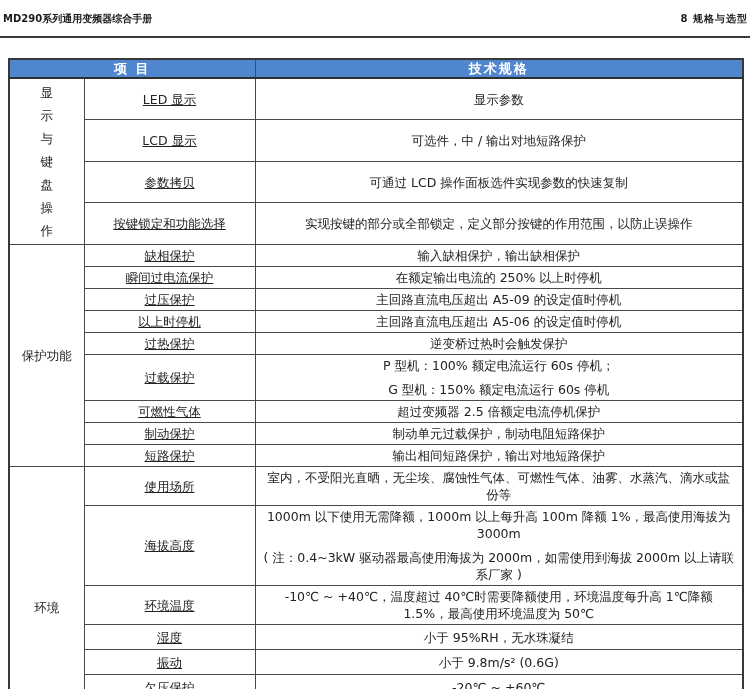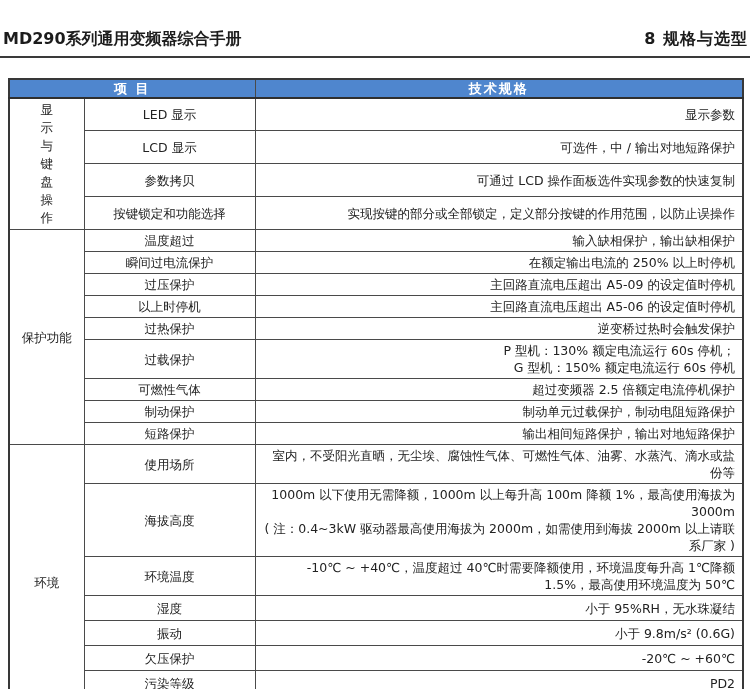--- a/index.html
+++ b/index.html
@@ -9,24 +9,24 @@
     font-family: "DejaVu Sans", "Liberation Sans", sans-serif;
     color: #1f1f1f;
     overflow: hidden;
   }
   .page { width: 750px; height: 689px; position: relative; background: #fff; }
 
   
   .doc-header {
     display: flex; justify-content: space-between; align-items: flex-end;
     padding: 9px 2px 0 3px;
-    font-size: 16px; font-weight: bold; color: #1c1c1c;
+    font-size: 10px; font-weight: bold; color: #1c1c1c;
     line-height: 20px;
   }
-  .doc-header .right { padding-right: 0; letter-spacing: 1px; margin-top: 20px; }
+  .doc-header .right { padding-right: 0; letter-spacing: 1px; }
   .header-rule {
     margin-top: 7px;
     border: 0; border-top: 2px solid #3a3a3a;
     width: 750px;
   }
 
   
   table.spec-table {
     border-collapse: collapse;
     table-layout: fixed;
@@ -52,34 +52,35 @@
   .group-cell {
     text-align: center;
     font-size: 12.5px;
     color: #222;
     padding: 2px;
   }
   .group-cell.vertical .vtext {
     display: inline-block;
     width: 1.15em;
     word-break: break-all;
-    line-height: 18px;
+    line-height: 23px;
     text-align: center;
   }
   .item-cell {
     text-align: center;
     padding: 1px 4px;
     color: #222;
+    text-decoration: underline;
   }
   .spec-cell {
-    text-align: right;
+    text-align: center;
     padding: 2px 7px;
     color: #222;
   }
-  .spec-para + .spec-para { }
+  .spec-para + .spec-para { margin-top: 7px; }
 
   
   tr.g0 > td { height: 26px; }
   tr.g1 > td { height: 17px; }
   tr.g2 > td { height: 25px; }
 </style>
 </head>
 <body>
 
 <div class="page">
@@ -124,21 +125,21 @@
           </td>
         </tr>
         <tr class="g0">
           <td class="item-cell">按键锁定和功能选择</td>
           <td class="spec-cell">
             <div class="spec-para">实现按键的部分或全部锁定，定义部分按键的作用范围，以防止误操作</div>
           </td>
         </tr>
         <tr class="g1">
           <td rowspan="9" class="group-cell"><span class="htext">保护功能</span></td>
-          <td class="item-cell">温度超过</td>
+          <td class="item-cell">缺相保护</td>
           <td class="spec-cell">
             <div class="spec-para">输入缺相保护，输出缺相保护</div>
           </td>
         </tr>
         <tr class="g1">
           <td class="item-cell">瞬间过电流保护</td>
           <td class="spec-cell">
             <div class="spec-para">在额定输出电流的 250% 以上时停机</div>
           </td>
         </tr>
@@ -156,21 +157,21 @@
         </tr>
         <tr class="g1">
           <td class="item-cell">过热保护</td>
           <td class="spec-cell">
             <div class="spec-para">逆变桥过热时会触发保护</div>
           </td>
         </tr>
         <tr class="g1">
           <td class="item-cell">过载保护</td>
           <td class="spec-cell">
-            <div class="spec-para">P 型机：130% 额定电流运行 60s 停机；</div>
+            <div class="spec-para">P 型机：100% 额定电流运行 60s 停机；</div>
             <div class="spec-para">G 型机：150% 额定电流运行 60s 停机</div>
           </td>
         </tr>
         <tr class="g1">
           <td class="item-cell">可燃性气体</td>
           <td class="spec-cell">
             <div class="spec-para">超过变频器 2.5 倍额定电流停机保护</div>
           </td>
         </tr>
         <tr class="g1">

